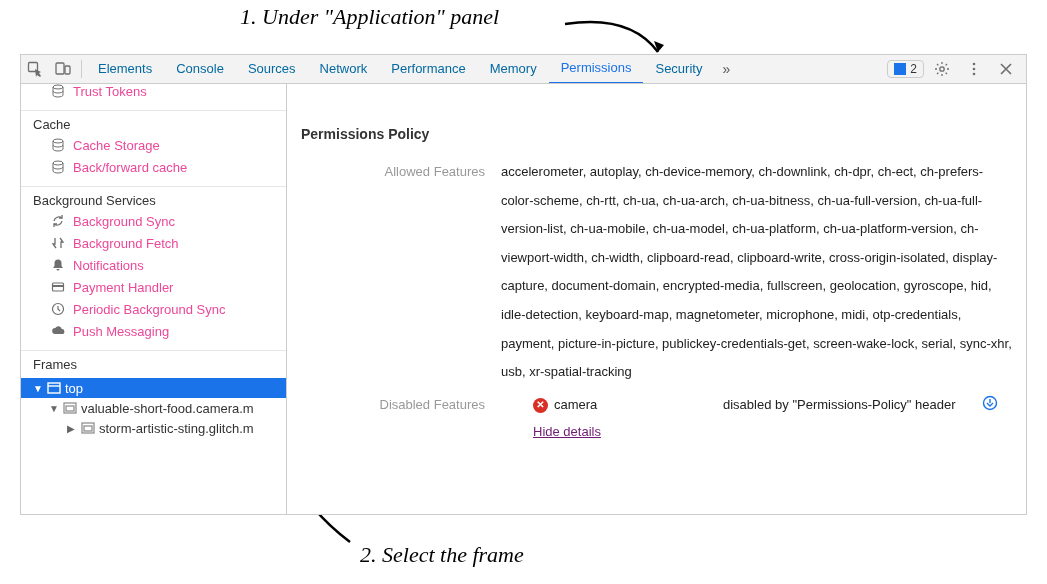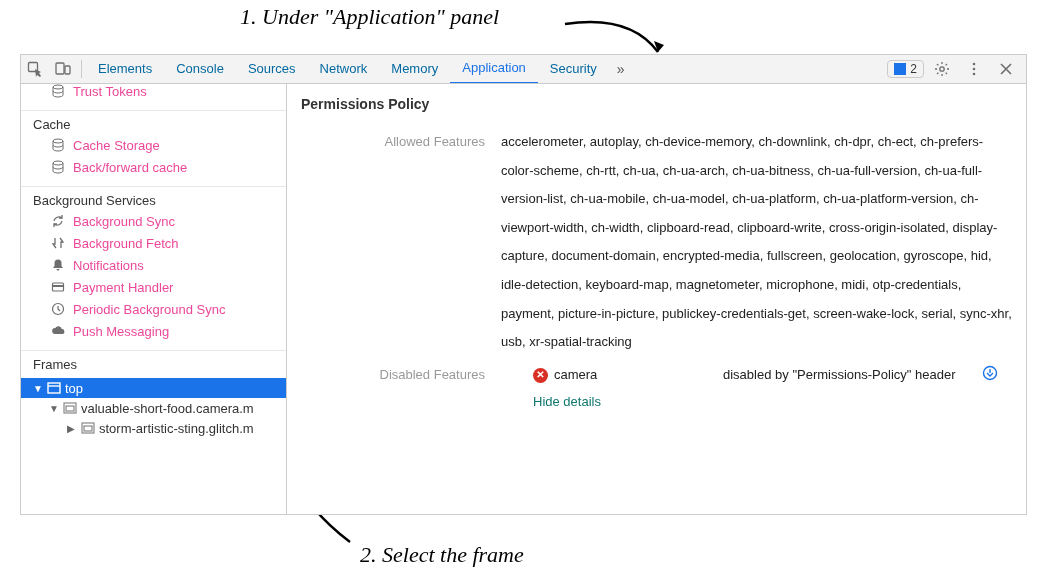--- a/index.html
+++ b/index.html
@@ -106,20 +106,21 @@
   .tree-row.selected .tri { color:#fff;}
   .tree-row.selected { background:#1a73e8; color:#fff;}
   .frame-ic { width:14px;height:12px; }
 
   
   .content-inner { padding: 8px 14px; }
   .section-title {
     font-weight: bold;
     font-size: 14px;
     padding: 4px 0 8px 0;
+    margin-top: 30px;
   }
   .prop-row {
     display:flex;
     padding: 8px 0;
     line-height: 2.2;
     font-size: 13px;
   }
   .prop-label {
     width: 200px;
     text-align: right;
@@ -138,21 +139,21 @@
     gap: 4px 10px;
     align-items:start;
   }
   .df-name { display:flex; align-items:center; gap:6px;}
   .x-circle {
     width:15px;height:15px;border-radius:50%;
     background:#d93025; color:#fff;
     display:flex;align-items:center;justify-content:center;
     font-size:10px; font-weight:bold;
   }
-  .link { color:#0f766e; cursor:pointer;}
+  .link { color:#701a75; text-decoration:underline; cursor:pointer;}
   .reload-ic { color:#1a73e8; }
 </style>
 </head>
 <body>
 
 <div class="annotation" style="top:4px; left:240px;">1. Under "Application" panel</div>
 <svg class="arrow-svg" style="top:14px; left:560px;" width="110" height="50">
   <path d="M5 10 Q 70 0 98 38" stroke="#000" stroke-width="2.5" fill="none"></path>
   <path d="M98 38 l-4 -11 l10 4 z" fill="#000"></path>
 </svg>
@@ -176,22 +177,23 @@
       <svg width="16" height="16" viewBox="0 0 16 16">
           <rect x="1" y="2" width="8" height="11" rx="1" fill="none" stroke="#6e6e6e" stroke-width="1.3"></rect>
           <rect x="10" y="5" width="5" height="8" rx="1" fill="none" stroke="#6e6e6e" stroke-width="1.3"></rect>
         </svg>
     </div>
     <div class="tb-sep"></div>
     <div class="tab">Elements</div>
     <div class="tab">Console</div>
     <div class="tab">Sources</div>
     <div class="tab">Network</div>
+    <div class="tab">Performance</div>
     <div class="tab">Memory</div>
-    <div class="tab active">Application</div>
+    <div class="tab active">Permissions</div>
     <div class="tab">Security</div>
     <div class="chev">»</div>
 
     <div class="tb-right">
       <div class="issue-badge">
         <span class="sq"></span>
         <span>2</span>
       </div>
       <div class="tb-btn">
         <svg width="16" height="16" viewBox="0 0 16 16">

